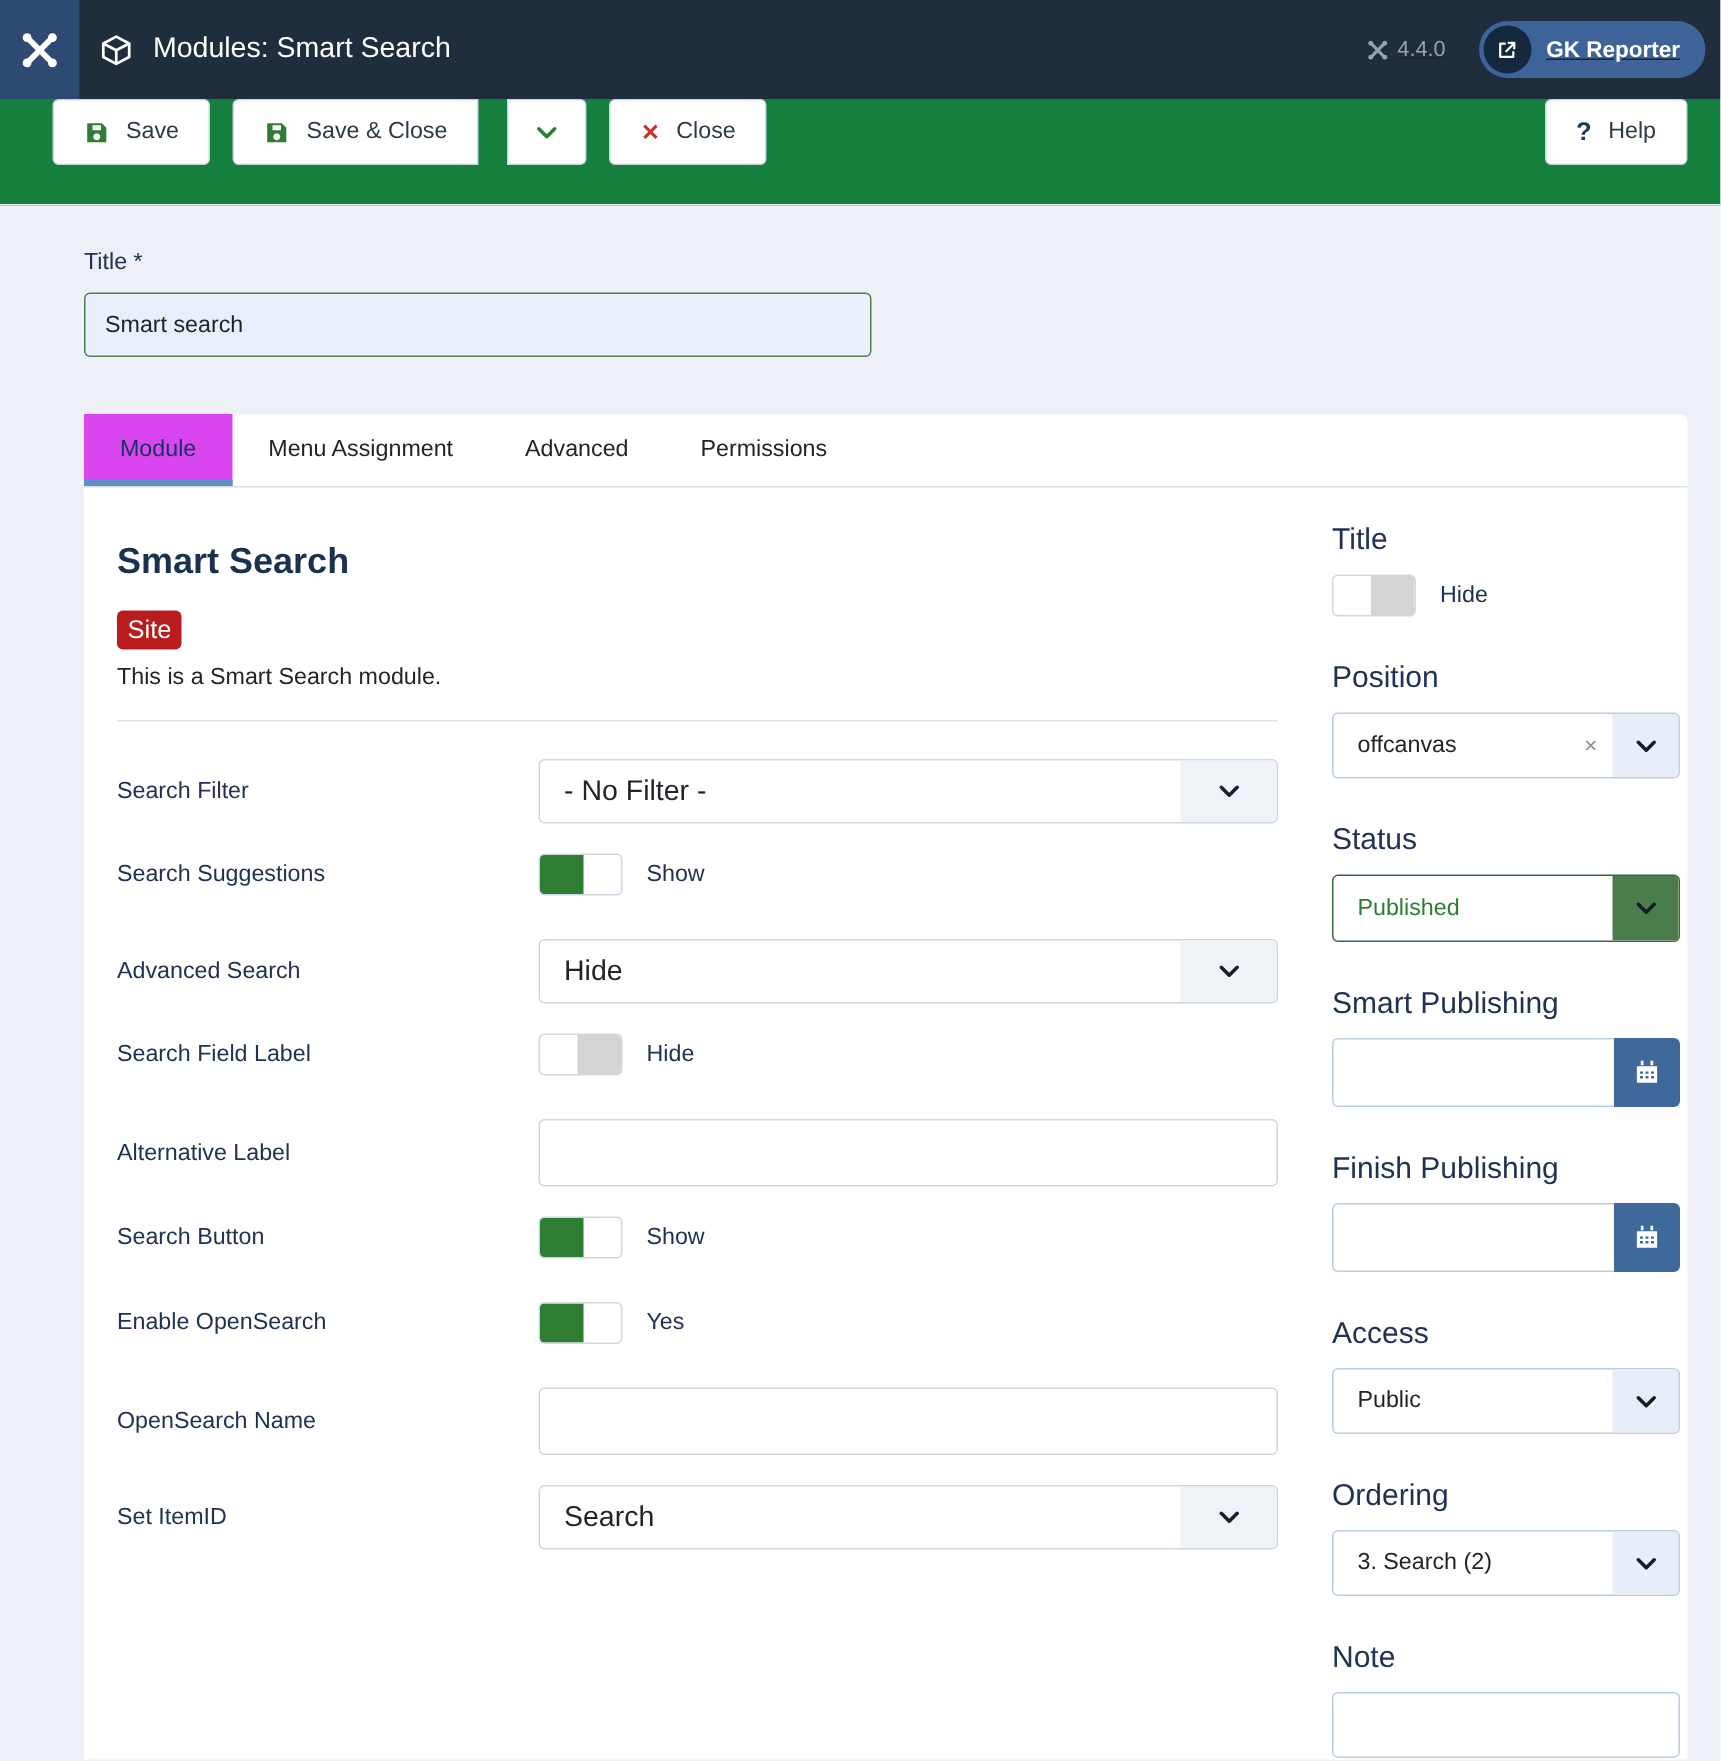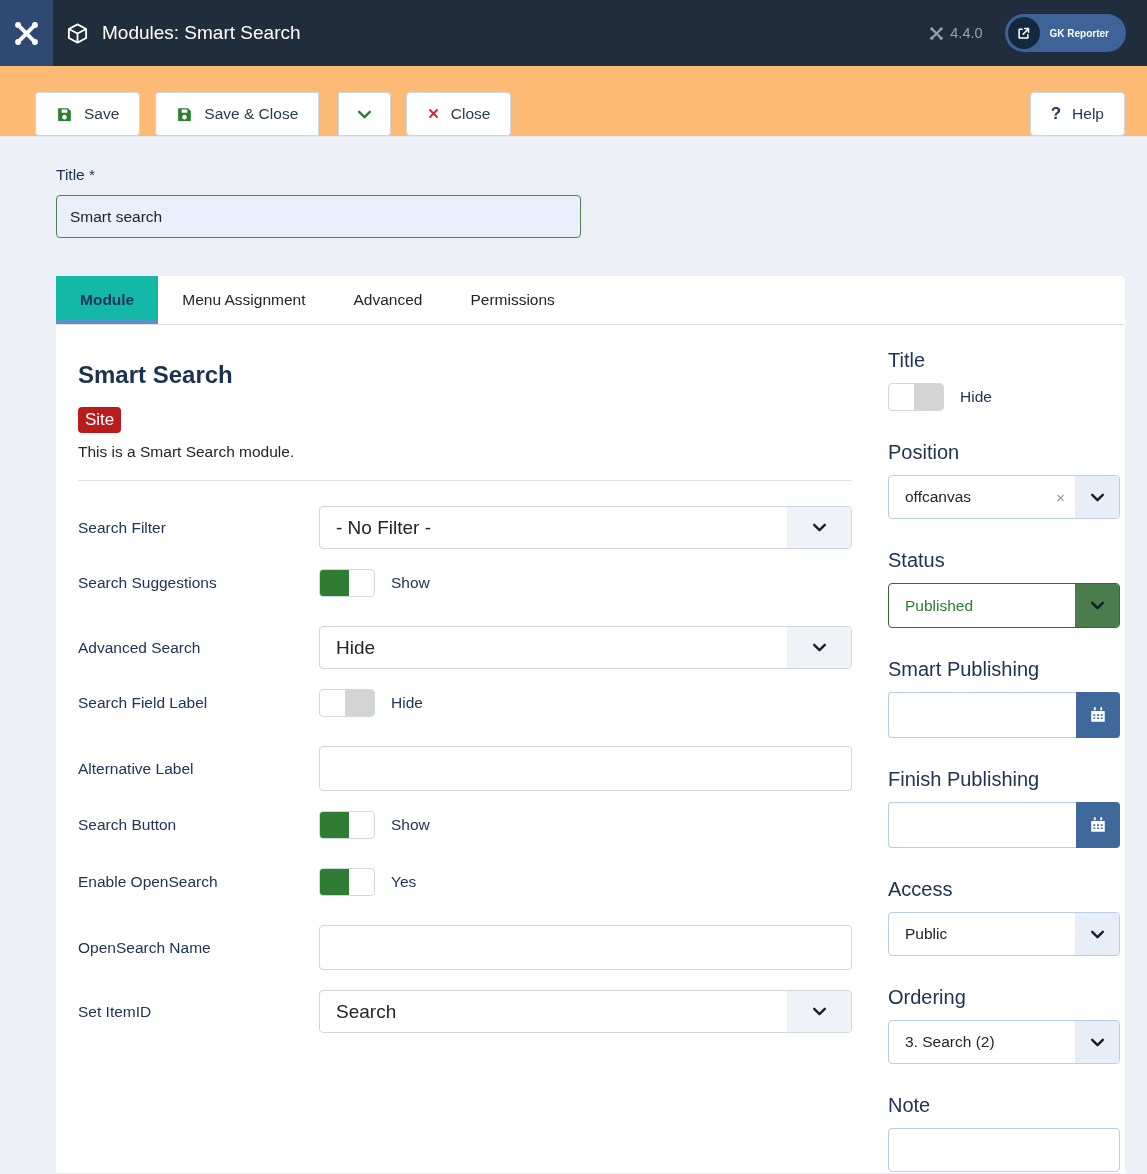--- a/index.html
+++ b/index.html
@@ -3,59 +3,59 @@
 <meta charset="utf-8">
 <style>
   * { margin:0; padding:0; box-sizing:border-box; }
   html,body { width:1147px; height:1174px; overflow:hidden; }
   body { font-family:"Liberation Sans", sans-serif; background:#edf1f7; color:#212529; }
 
   
   .header { height:66px; background:#1f2d3d; display:flex; align-items:center; }
   .logo-box { width:53px; height:66px; background:#2f4a72; display:flex; align-items:center; justify-content:center; flex:none; }
   .header-title { display:flex; align-items:center; gap:13px; margin-left:13px; color:#fff; font-size:19px; font-weight:500; }
-  .header-right { margin-left:auto; display:flex; align-items:center; padding-right:21px; }
+  .header-right { margin-left:auto; display:flex; align-items:center; padding-right:10px;text-decoration:underline; }
   .version { display:flex; align-items:center; gap:6px; color:#95a2b2; font-size:14.5px; margin-right:22px; }
   .user-pill { display:flex; align-items:center; height:38px; border:none; border-radius:19px; background:#3d6398; padding:3px; cursor:pointer; }
   .pill-circle { width:32px; height:32px; border-radius:50%; background:#15293e; display:flex; align-items:center; justify-content:center; flex:none; }
-  .pill-label { color:#fff; font-size:10px; font-weight:bold; padding:0 14px 0 10px; font-family:"Liberation Sans", sans-serif; }
-
-  
-  .toolbar { height:71px; background:#fdba74; border-bottom:1px solid #e2e8ee; display:flex; align-items:flex-end; padding:0 22px 0 35px; }
+  .pill-label { color:#fff; font-size:15px; font-weight:bold; padding:0 14px 0 10px; font-family:"Liberation Sans", sans-serif; }
+
+  
+  .toolbar { height:71px; background:#15803d; border-bottom:1px solid #e2e8ee; display:flex; align-items:flex-start; padding:0 22px 0 35px; }
   .btn { display:inline-flex; align-items:center; gap:11px; height:44px; padding:0 20px; background:#fff; border:1px solid #ccd6df; border-radius:4px; font-size:15.5px; color:#2b3a4a; cursor:pointer; font-family:"Liberation Sans", sans-serif; }
   .btn-group { display:flex; margin-left:15px;gap:20px; }
   .btn-group .btn-main { border-radius:4px 0 0 4px; }
   .btn-group .btn-caret { border-radius:0 4px 4px 0; margin-left:-1px; width:53px; padding:0; justify-content:center; color:#2e7d32; }
   .btn-close-tb { margin-left:15px; }
   .x-glyph { color:#c9302c; font-weight:bold; font-size:15px; }
   .q-glyph { color:#20365a; font-weight:bold; font-size:17px; }
   .btn-help { margin-left:auto; }
 
   
   .content { margin:0 22px 0 56px; }
   .title-label { font-size:15.5px; color:#203354; padding:29px 0 11px; }
   .title-input { display:block; width:525px; height:43px; background:#e9effb; border:1px solid #4d7f50; border-radius:4px; padding:0 13px; font-size:15.5px; color:#212529; font-family:"Liberation Sans", sans-serif; outline:none; }
 
   
   .card { margin-top:38px; background:#fff; border-radius:5px 5px 0 0; height:897px; }
   .tabbar { display:flex; border-bottom:1px solid #dadfe5; height:49px; }
   .tab { display:flex; align-items:center; padding:0 24px; font-size:15.5px; color:#212529; cursor:pointer; }
-  .tab.active { font-weight:bold; color:#12355f; background:#14b8a6; box-shadow:inset 0 -4px 0 #5e90c8; }
+  .tab.active { font-weight:normal; color:#12355f; background:#d946ef; box-shadow:inset 0 -4px 0 #5e90c8; }
 
   .card-body { display:flex; padding:24px 26px 0 22px; }
   .main-col { width:774px; margin-right:36px; flex:none; }
   .side-col { width:232px; flex:none; }
 
   .heading { font-size:24px; font-weight:bold; color:#1a3150; margin:12px 0 18px; }
   .badge { display:inline-block; background:#b91c1c; color:#fff; font-size:17px; font-weight:normal; padding:3px 7px; border-radius:4px; margin-bottom:10px; }
   .desc { font-size:15.5px; color:#212529; margin-bottom:19px; }
   .rule { border:0; border-top:1px solid #e2e5e8; margin:0 0 25px; }
 
   
-  .frow { display:flex; align-items:center; margin-bottom:20px; }
+  .frow { display:flex; align-items:center; margin-bottom:20px;gap:40px; }
   .frow.toggle-row { margin-bottom:29px; }
   .flabel { width:241px; flex:none; font-size:15.5px; color:#203354; }
   .fctrl { flex:1; display:flex; align-items:center; }
 
   .select { height:43px; width:100%; border:1px solid #ced7df; border-radius:4px; background:#fff; display:flex; align-items:center; cursor:pointer; overflow:hidden; }
   .select .val { padding-left:16px; font-size:19px; color:#212529; flex:1; }
   .select .chev { width:64px; height:100%; background:#eff3f8; display:flex; align-items:center; justify-content:center; color:#161f2b; flex:none; }
 
   .text-input { width:100%; height:45px; border:1px solid #ced7df; border-radius:4px; padding:0 13px; font-size:15.5px; font-family:"Liberation Sans", sans-serif; outline:none; background:#fff; }
 

